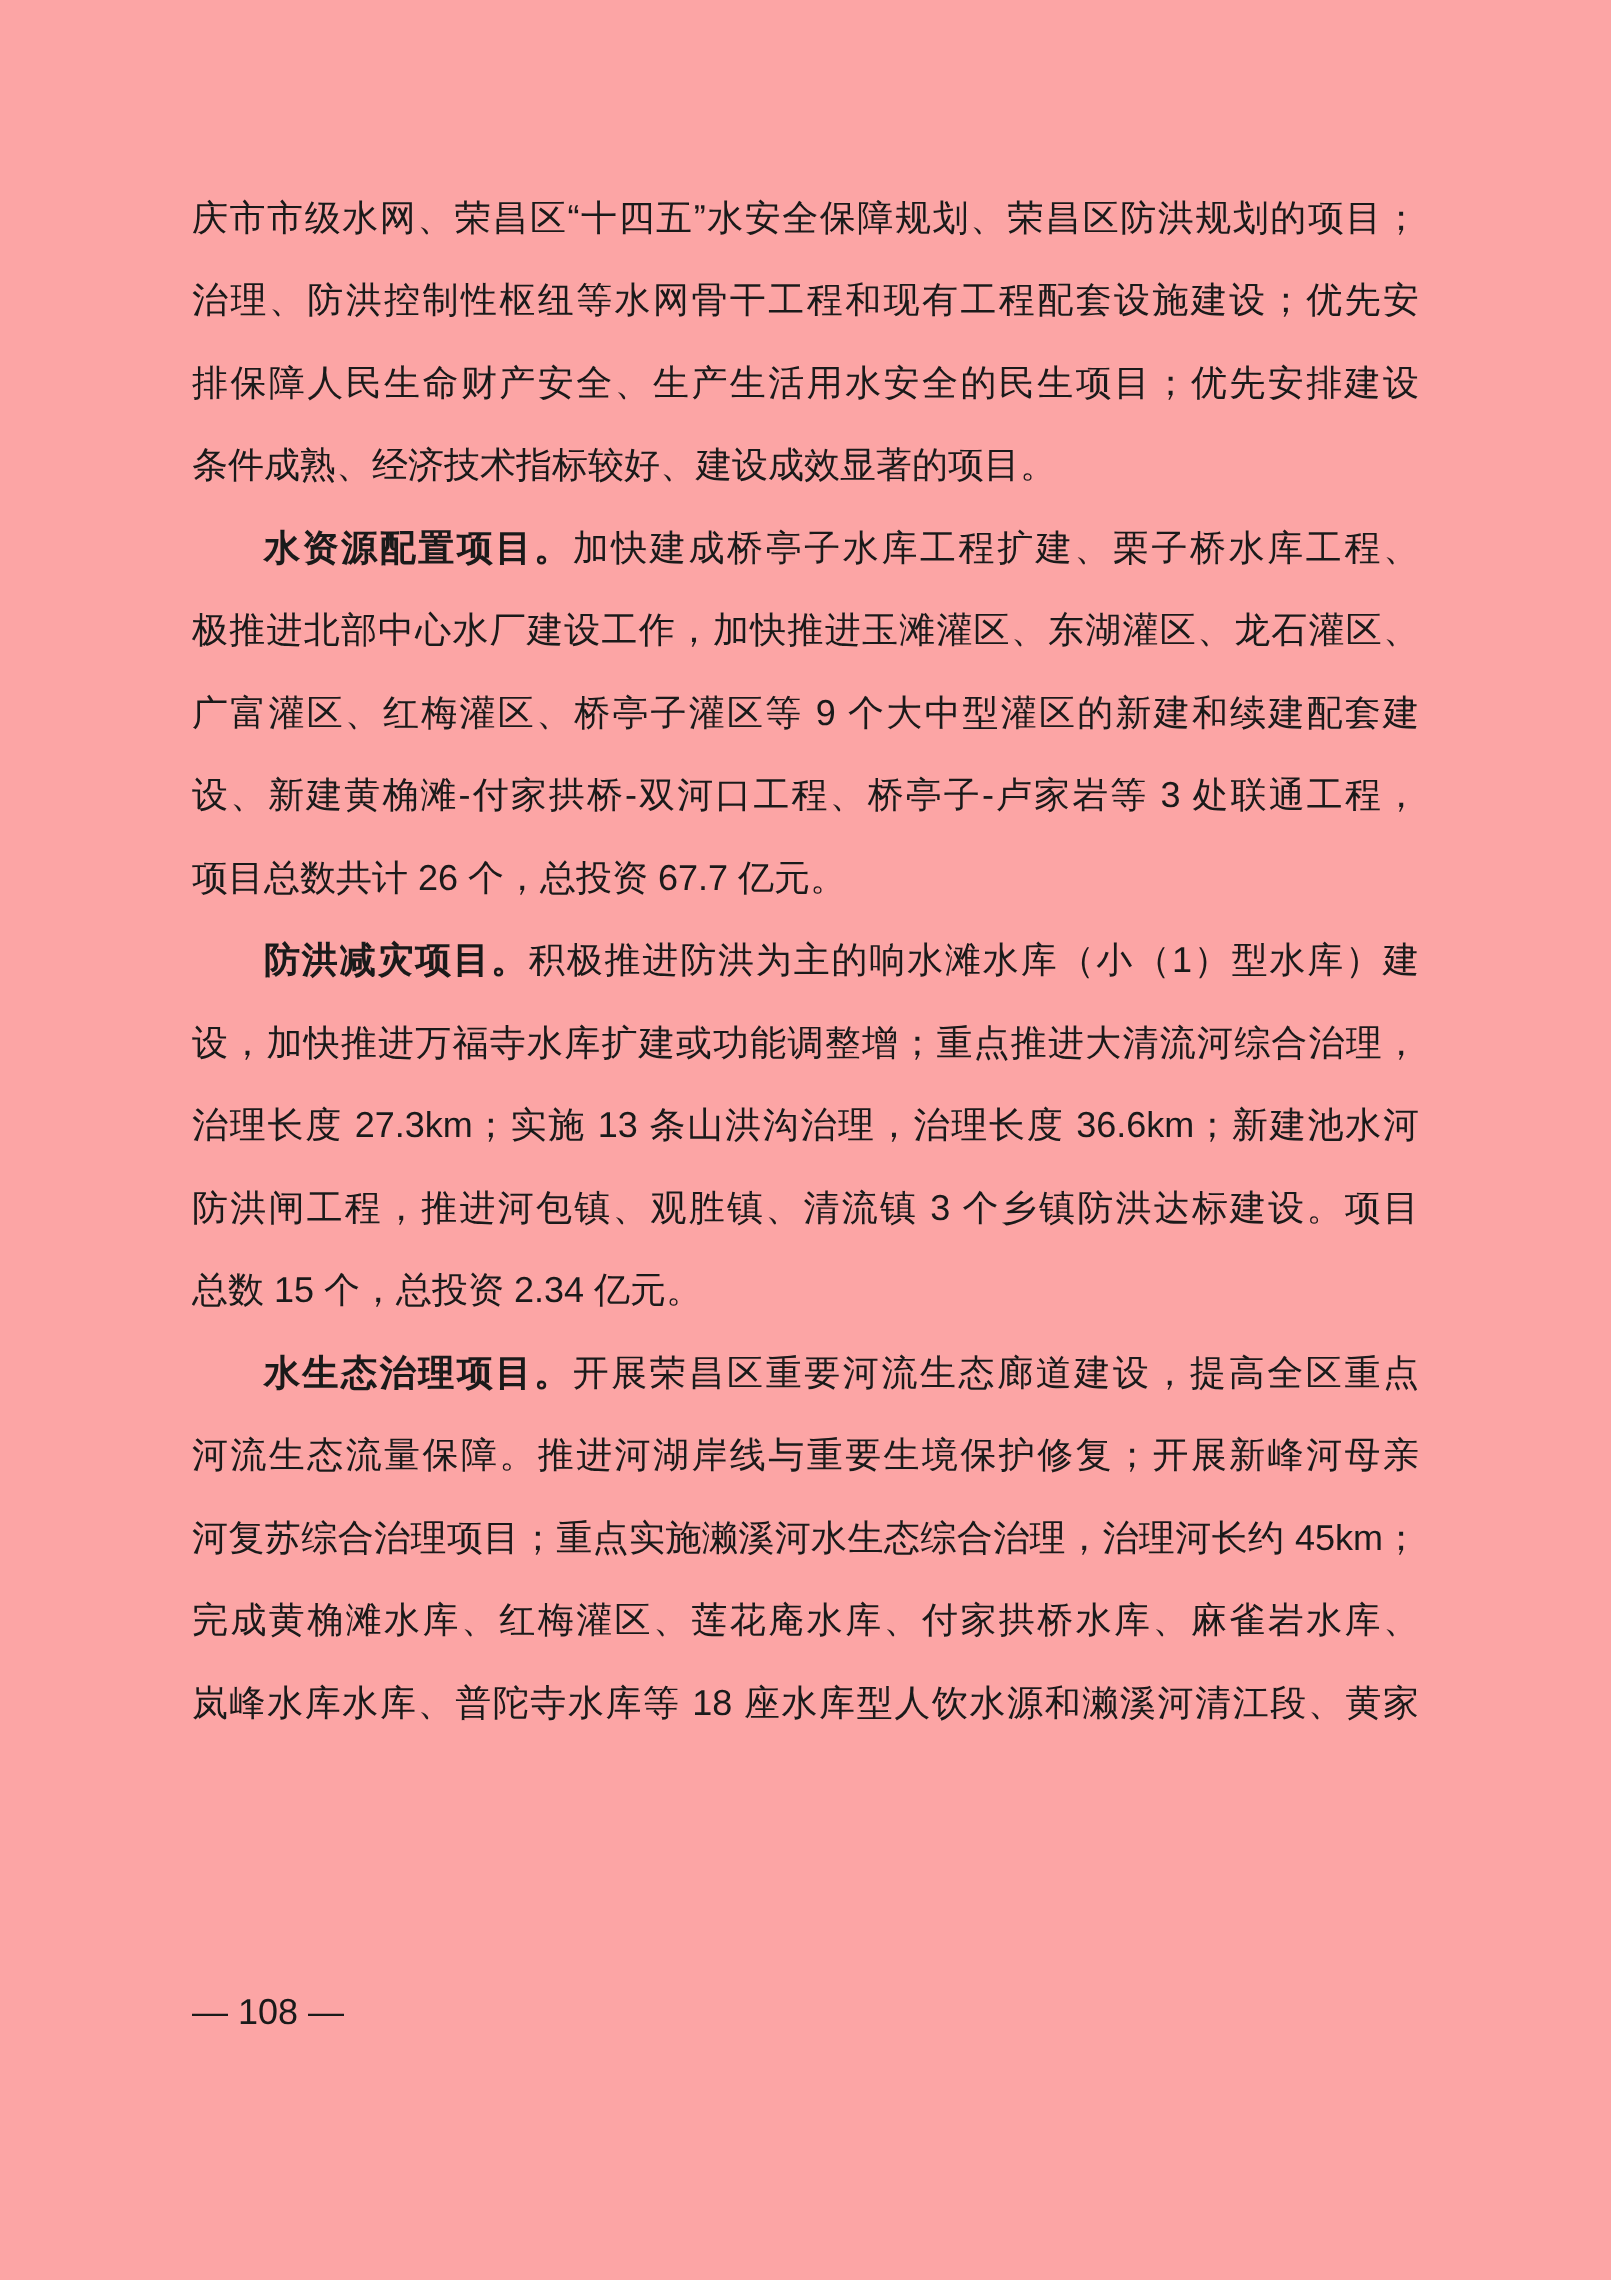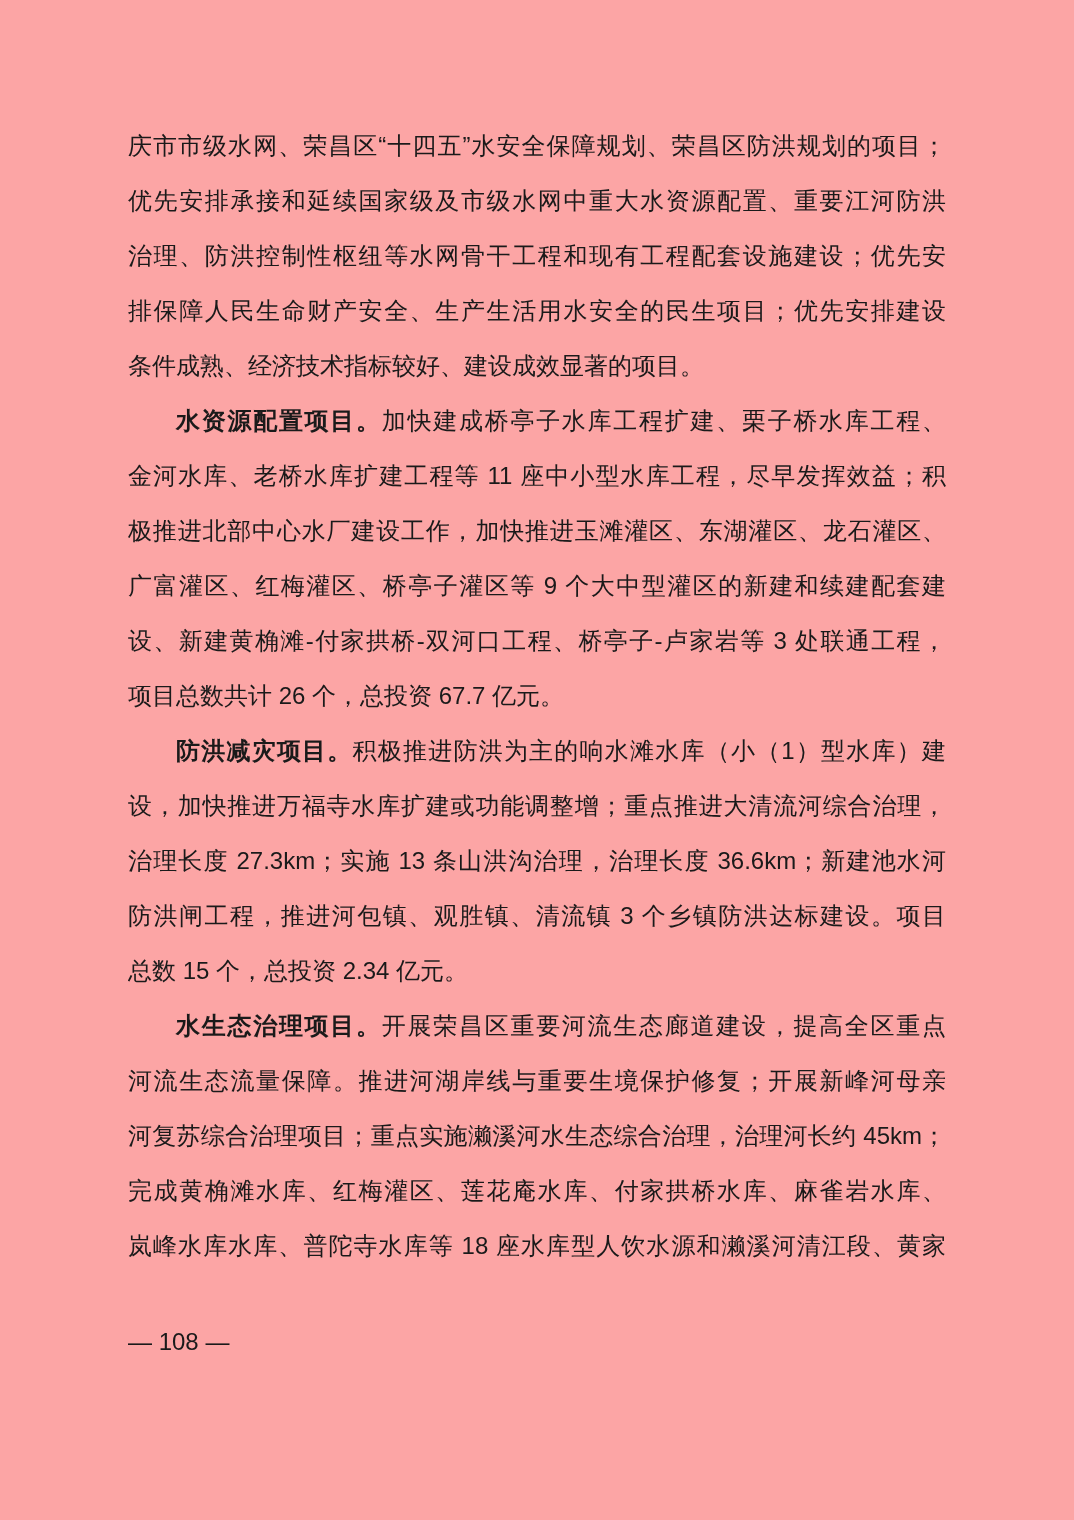--- a/index.html
+++ b/index.html
@@ -58,29 +58,27 @@
 </style>
 </head>
 <body>
 
 <div class="page">
 
   <div class="body-text">
 
     <div class="para">
       <div class="line">庆市市级水网、荣昌区“十四五”水安全保障规划、荣昌区防洪规划的项目；</div>
-      <div class="line">优先安排承接和延续国家级及市级水网中重大水资源配置、重要江河防洪</div>
       <div class="line">治理、防洪控制性枢纽等水网骨干工程和现有工程配套设施建设；优先安</div>
       <div class="line">排保障人民生命财产安全、生产生活用水安全的民生项目；优先安排建设</div>
       <div class="line end">条件成熟、经济技术指标较好、建设成效显著的项目。</div>
     </div>
 
     <div class="para">
       <div class="line lead"><span class="para-title">水资源配置项目。</span><span>加快建成桥亭子水库工程扩建、栗子桥水库工程、</span></div>
-      <div class="line">金河水库、老桥水库扩建工程等 11 座中小型水库工程，尽早发挥效益；积</div>
       <div class="line">极推进北部中心水厂建设工作，加快推进玉滩灌区、东湖灌区、龙石灌区、</div>
       <div class="line">广富灌区、红梅灌区、桥亭子灌区等 9 个大中型灌区的新建和续建配套建</div>
       <div class="line">设、新建黄桷滩-付家拱桥-双河口工程、桥亭子-卢家岩等 3 处联通工程，</div>
       <div class="line end">项目总数共计 26 个，总投资 67.7 亿元。</div>
     </div>
 
     <div class="para">
       <div class="line lead"><span class="para-title">防洪减灾项目。</span><span>积极推进防洪为主的响水滩水库（小（1）型水库）建</span></div>
       <div class="line">设，加快推进万福寺水库扩建或功能调整增；重点推进大清流河综合治理，</div>
       <div class="line">治理长度 27.3km；实施 13 条山洪沟治理，治理长度 36.6km；新建池水河</div>

